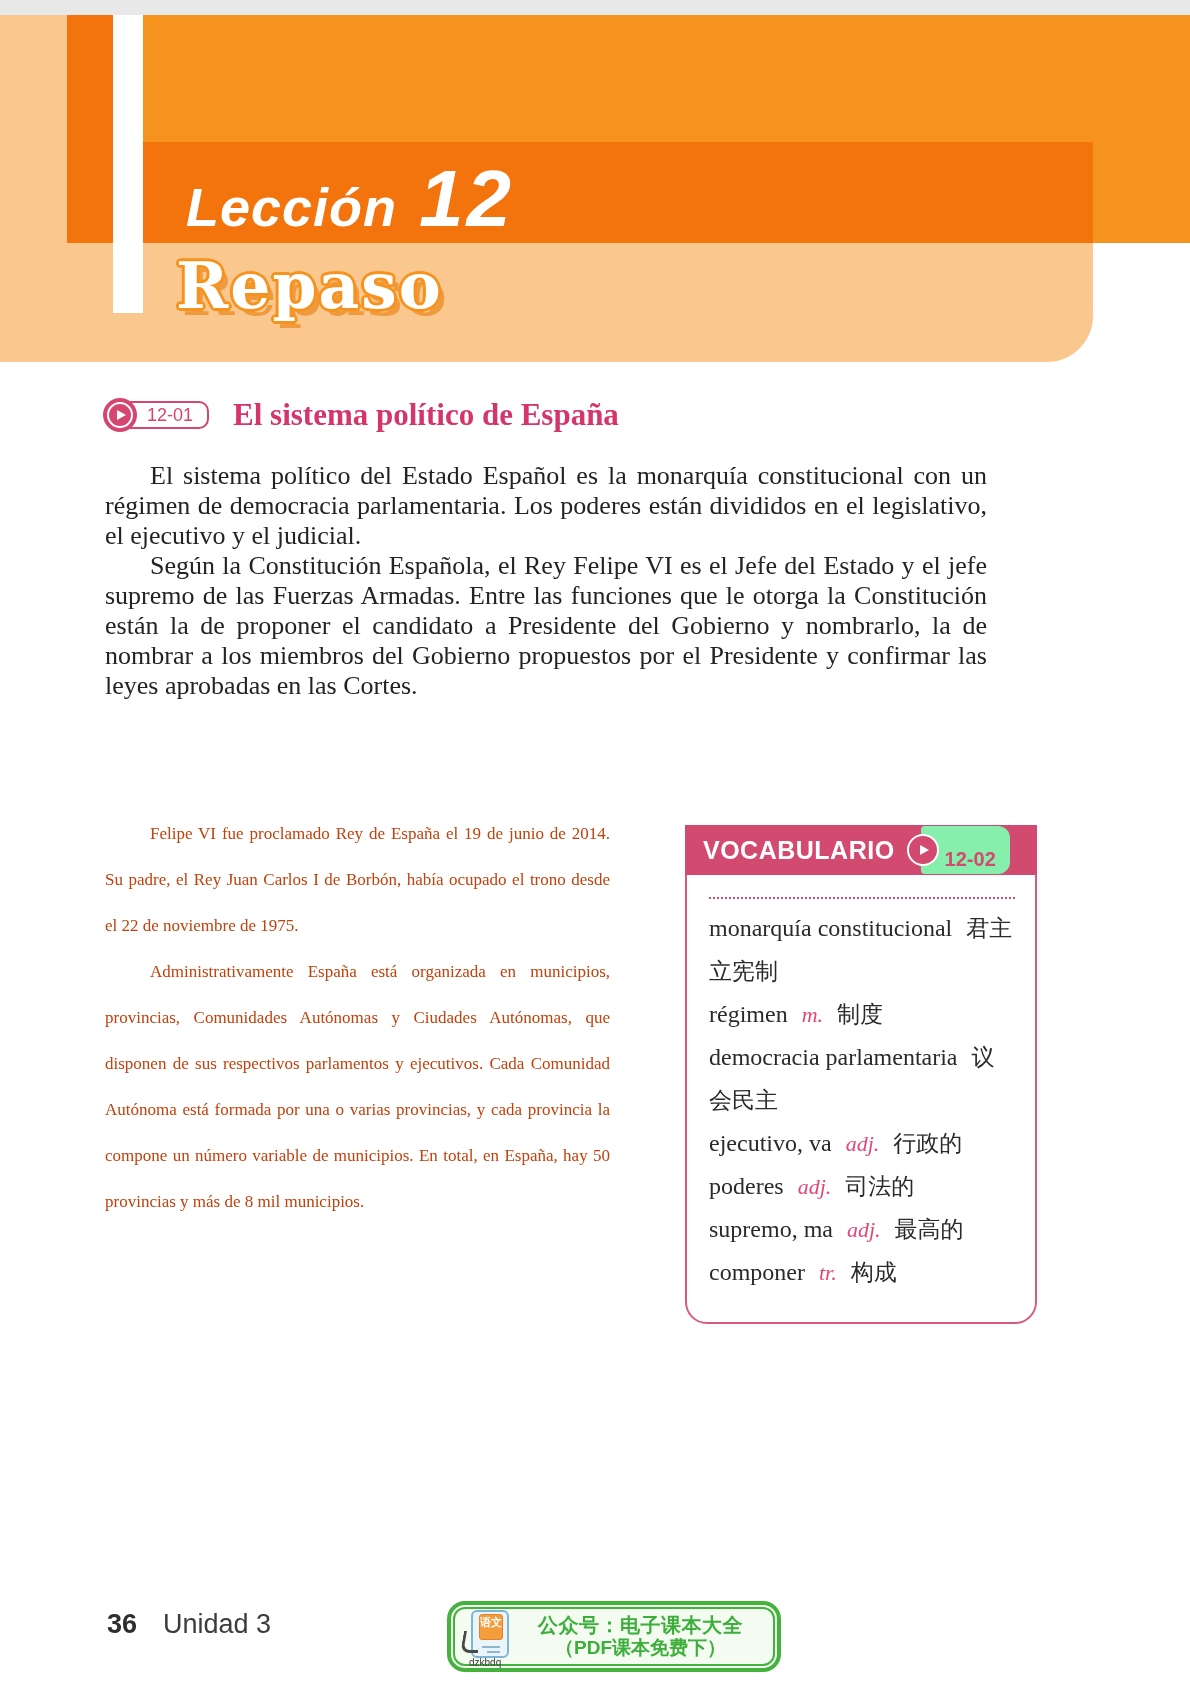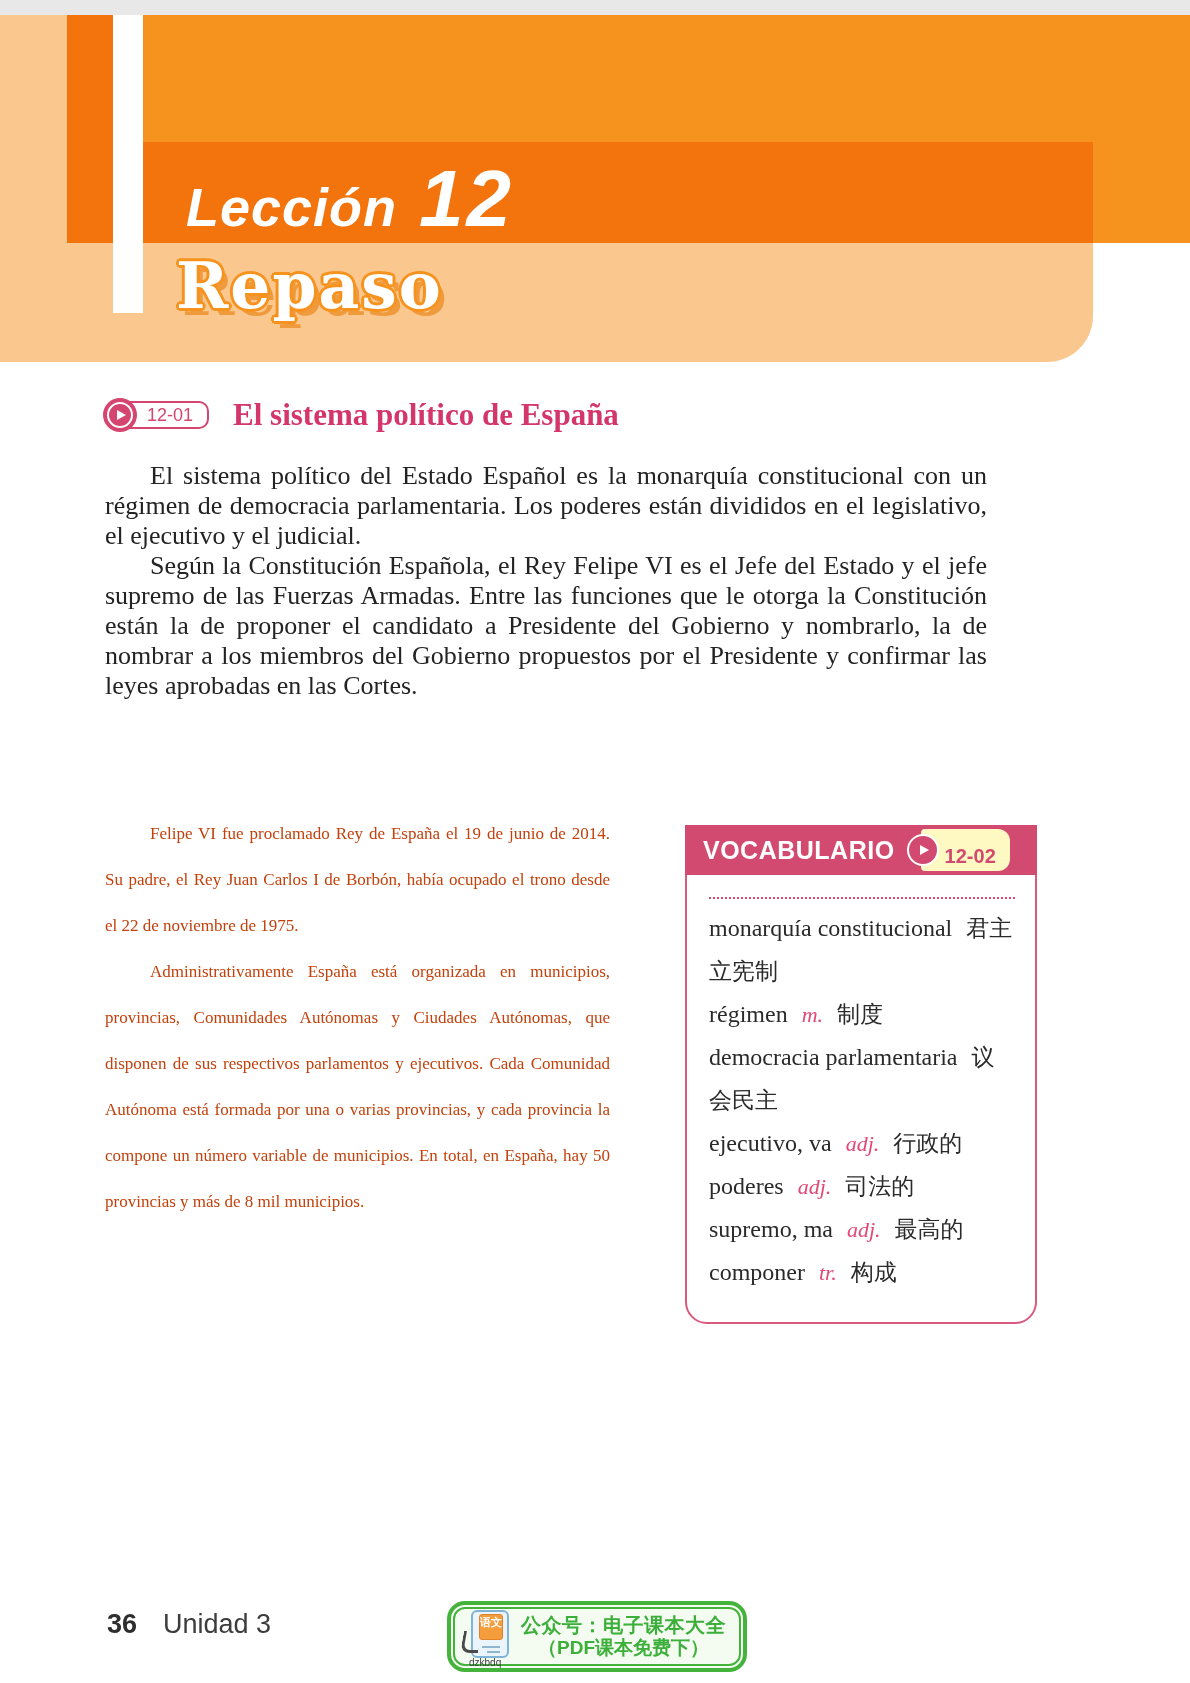--- a/index.html
+++ b/index.html
@@ -55,38 +55,38 @@
   .vocab{width:352px;margin-top:14px;border:2px solid #D85A7E;border-radius:2px 2px 22px 22px;
          background:#fff;box-sizing:border-box;position:relative;padding-top:48px;}
   .vocab-header{position:absolute;top:-2px;left:-2px;right:-2px;height:50px;background:#D34A70;
                 display:flex;align-items:center;padding:0 14px 0 18px;box-sizing:border-box;}
   .vocab-title{color:#fff;font-family:"Liberation Sans",sans-serif;font-weight:bold;
                font-size:25px;letter-spacing:0.5px;}
   .vocab-audio{display:flex;align-items:center;margin-left:12px;}
   .vocab-circle{width:32px;height:32px;border:2px solid #fff;border-radius:50%;box-sizing:border-box;
                 background:#D34A70;display:flex;align-items:center;justify-content:center;
                 position:relative;z-index:2;}
-  .vocab-pill{margin-left:-18px;background:#fef9c3;border-radius:4px 12px 12px 4px;height:30px;
-              display:flex;align-items:center;padding:12px 14px 0 24px;color:#D34A70;
+  .vocab-pill{margin-left:-18px;background:#86efac;border-radius:4px 12px 12px 4px;height:30px;
+              display:flex;align-items:center;padding:18px 14px 0 24px;color:#D34A70;
               font-family:"Liberation Sans",sans-serif;font-weight:bold;font-size:20px;}
   .vocab-body{padding:12px 20px 28px 22px;}
   .dotted{border-top:2px dotted #D34A70;margin:10px 0 8px 0;}
   .entry{font-size:24px;line-height:43px;color:#2a2a2a;}
   .entry .word{margin-right:14px;}
   .entry .pos{color:#E04878;font-style:italic;font-size:22px;margin-right:14px;}
   .entry .pos:empty{display:none;}
   .entry .zh{font-size:23px;}
 
   
   .footer{position:absolute;left:107px;top:1594px;display:flex;align-items:flex-end;gap:26px;
           font-family:"Liberation Sans",sans-serif;font-size:27px;color:#3c3c3c;}
   .page-num{font-weight:bold;color:#2e2e2e;}
 
   
-  .stamp{position:absolute;left:447px;top:1586px;width:300px;height:71px;background:#F4FBF1;
+  .stamp{position:absolute;left:447px;top:1586px;width:334px;height:71px;background:#F4FBF1;
          border:4px solid #43B33C;border-radius:18px;box-sizing:border-box;
          display:flex;align-items:center;padding:3px 8px 3px 5px;}
   .stamp::before{content:"";position:absolute;inset:2px;border:2px solid #43B33C;
                  border-radius:12px;pointer-events:none;}
   .stamp-icon{width:52px;height:56px;position:relative;flex:0 0 auto;margin-left:4px;}
   .tablet{position:absolute;right:3px;top:1px;width:38px;height:48px;background:#EAF4FA;
           border:2px solid #7FB4D6;border-radius:6px;box-sizing:border-box;}
   .book{position:absolute;right:9px;top:5px;width:24px;height:26px;background:#F49D3D;
         border:1px solid #E0832A;border-radius:3px;color:#fff;font-size:11px;line-height:12px;
         font-weight:bold;text-align:center;font-family:"Liberation Sans",sans-serif;

